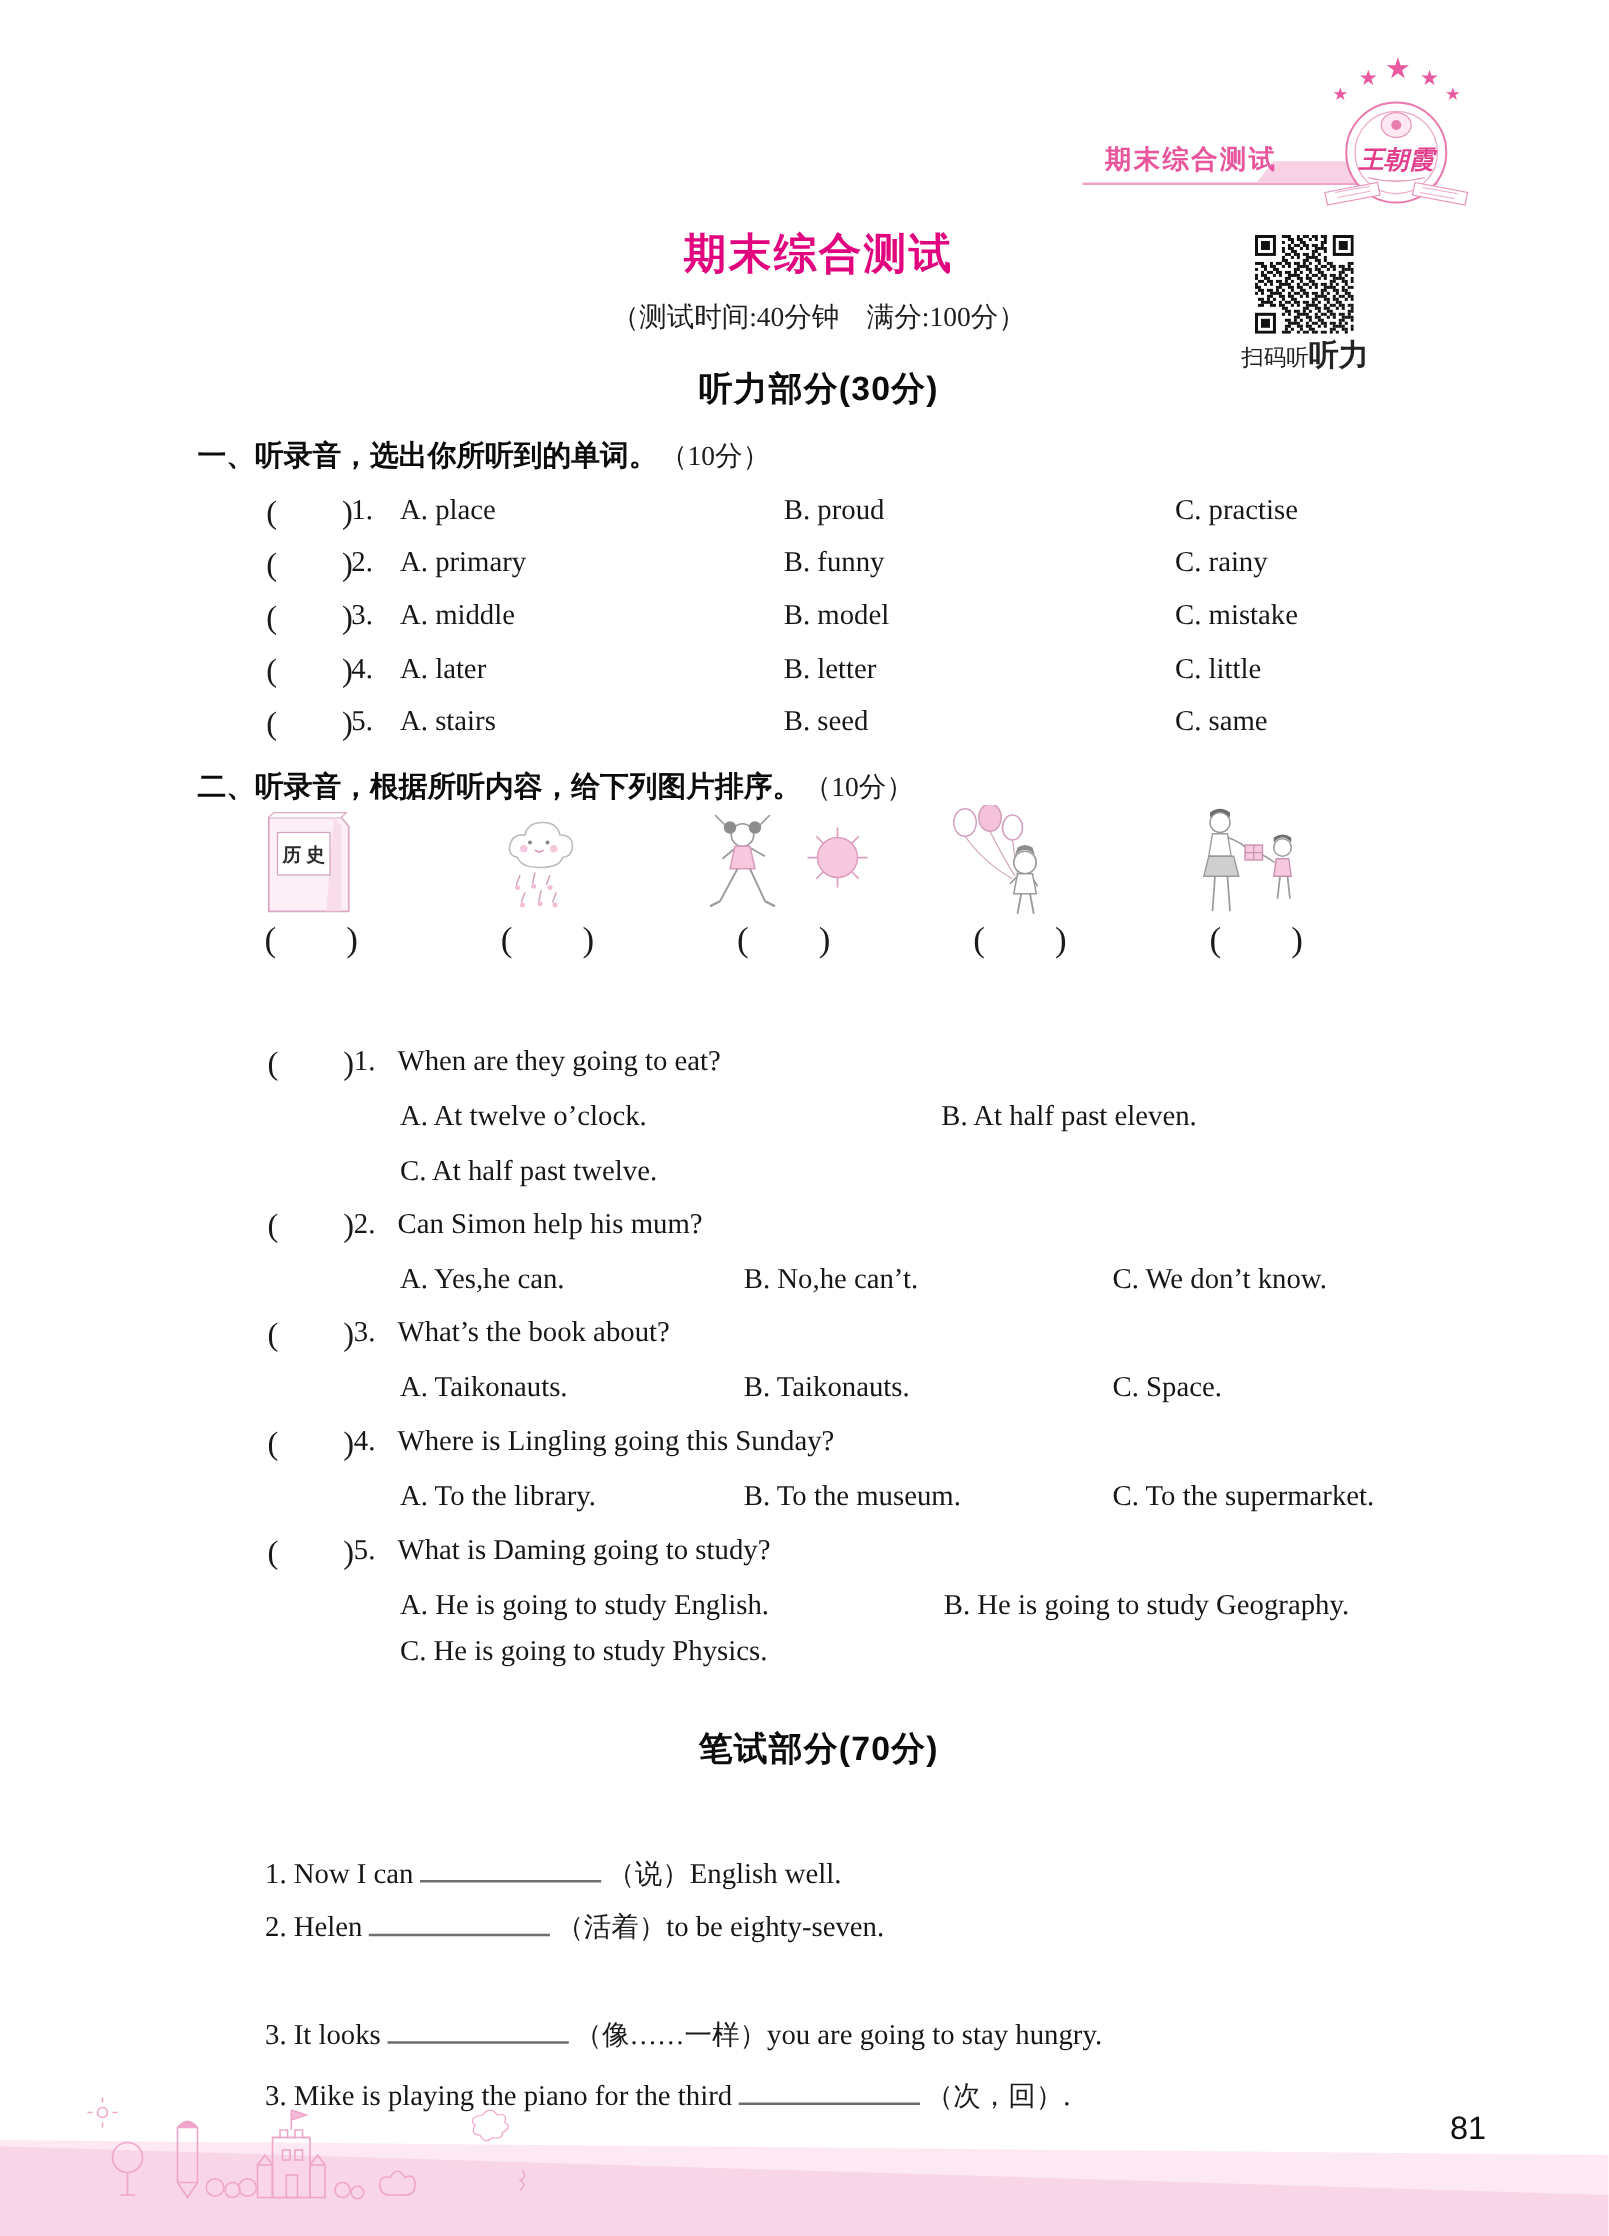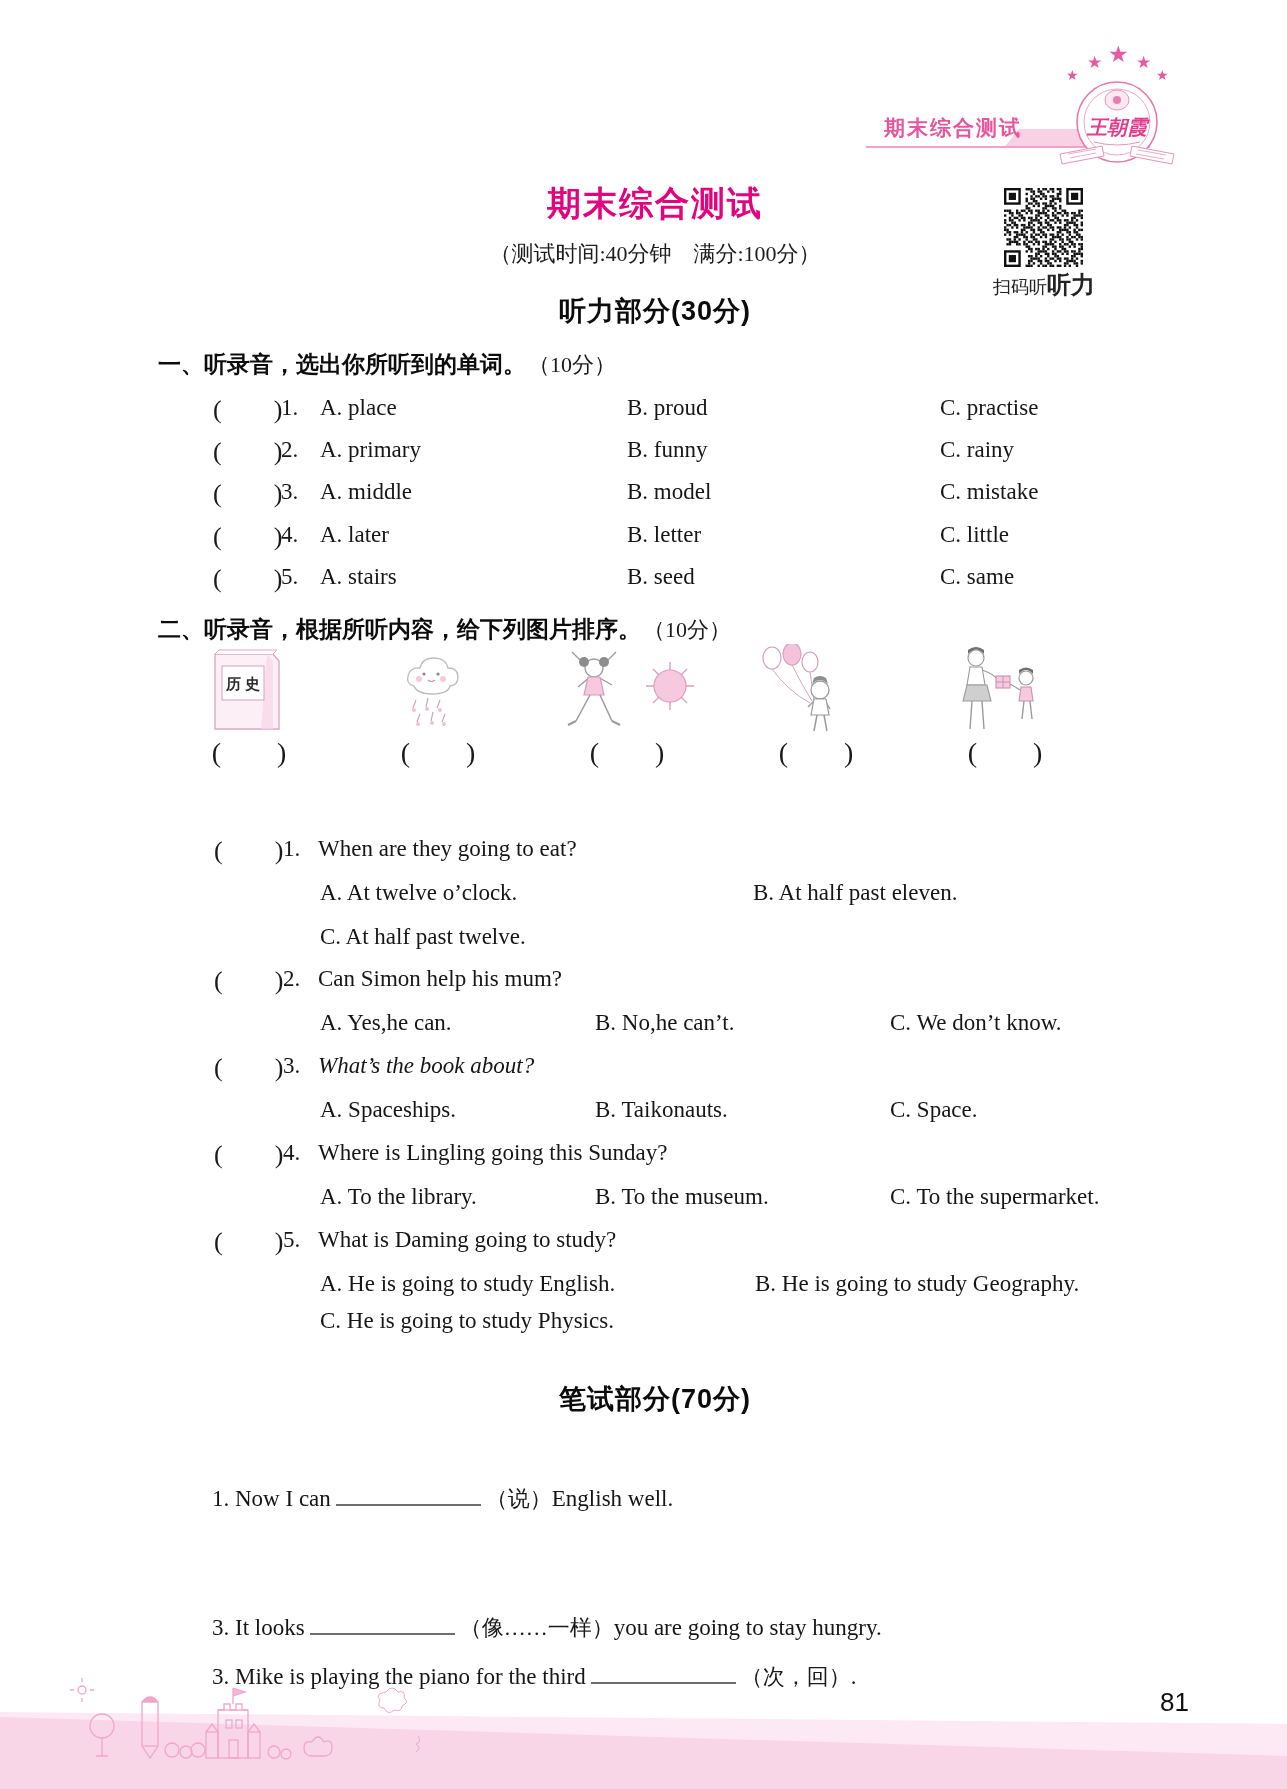--- a/index.html
+++ b/index.html
@@ -660,24 +660,24 @@
   </div>
   <div class="optline" style="left:320px;top:1010px;">
     <span class="en" style="left:0;">A. Yes,he can.</span>
     <span class="en" style="left:275px;">B. No,he can’t.</span>
     <span class="en" style="left:570px;">C. We don’t know.</span>
   </div>
 
   <div class="qline" style="left:214px;top:1053px;">
     <span class="paren" style="left:0;top:-3px;">(　　)</span>
     <span class="en" style="left:69px;">3.</span>
-    <span class="en" style="left:104px;font-style:italic;">What’s the book about?</span>
+    <span class="en" style="left:104px;">What’s the book about?</span>
   </div>
   <div class="optline" style="left:320px;top:1097px;">
-    <span class="en" style="left:0;">A. Spaceships.</span>
+    <span class="en" style="left:0;">A. Taikonauts.</span>
     <span class="en" style="left:275px;">B. Taikonauts.</span>
     <span class="en" style="left:570px;">C. Space.</span>
   </div>
 
   <div class="qline" style="left:214px;top:1140px;">
     <span class="paren" style="left:0;top:-3px;">(　　)</span>
     <span class="en" style="left:69px;">4.</span>
     <span class="en" style="left:104px;">Where is Lingling going this Sunday?</span>
   </div>
   <div class="optline" style="left:320px;top:1184px;">
@@ -697,20 +697,23 @@
   </div>
   <div class="optline" style="left:320px;top:1308px;">
     <span class="en" style="left:0;">C. He is going to study Physics.</span>
   </div>
 
   <div class="abs center-col zh part-head" style="top:1384px;">笔试部分(70分)</div>
 
 
   <div class="abs en" style="left:212px;top:1484px;">
     <span>1. Now I can</span><span class="blank"></span><span class="hint">（说）</span><span>English well.</span>
+  </div>
+  <div class="abs en" style="left:212px;top:1527px;">
+    <span>2. Helen</span><span class="blank"></span><span class="hint">（活着）</span><span>to be eighty-seven.</span>
   </div>
   <div class="abs en" style="left:212px;top:1662px;">
     <span>3. Mike is playing the piano for the third</span><span class="blank"></span><span class="hint">（次，回）</span><span>.</span>
   </div>
   <div class="abs en" style="left:212px;top:1613px;">
     <span>3. It looks</span><span class="blank"></span><span class="hint">（像……一样）</span><span>you are going to stay hungry.</span>
   </div>
 
   <div class="abs" style="left:0;top:1698px;width:1287px;height:91px;">
     <svg width="1287" height="91" viewBox="0 0 1287 91" preserveAspectRatio="none">

